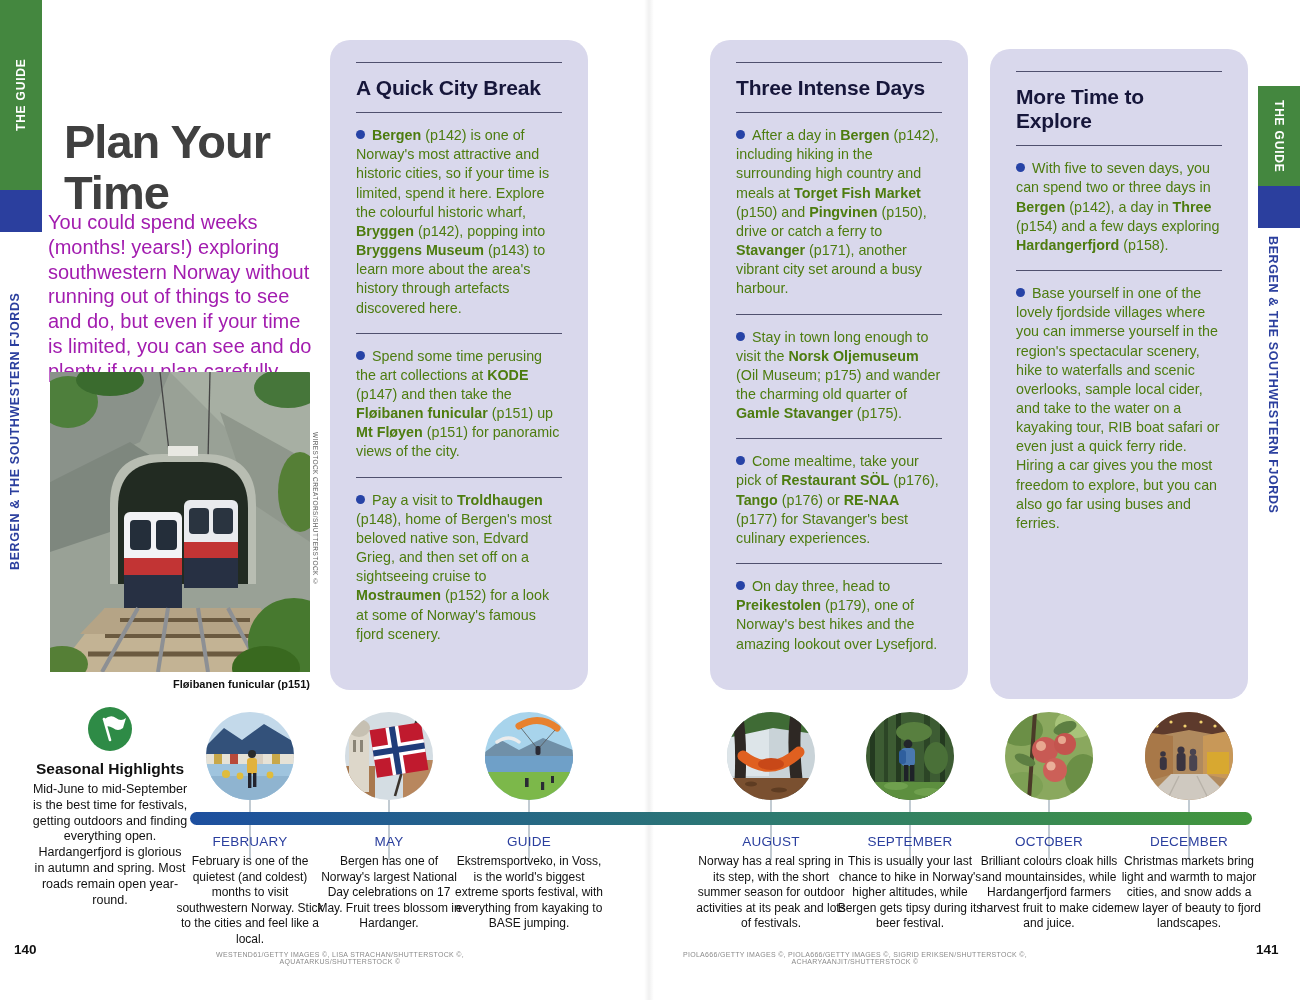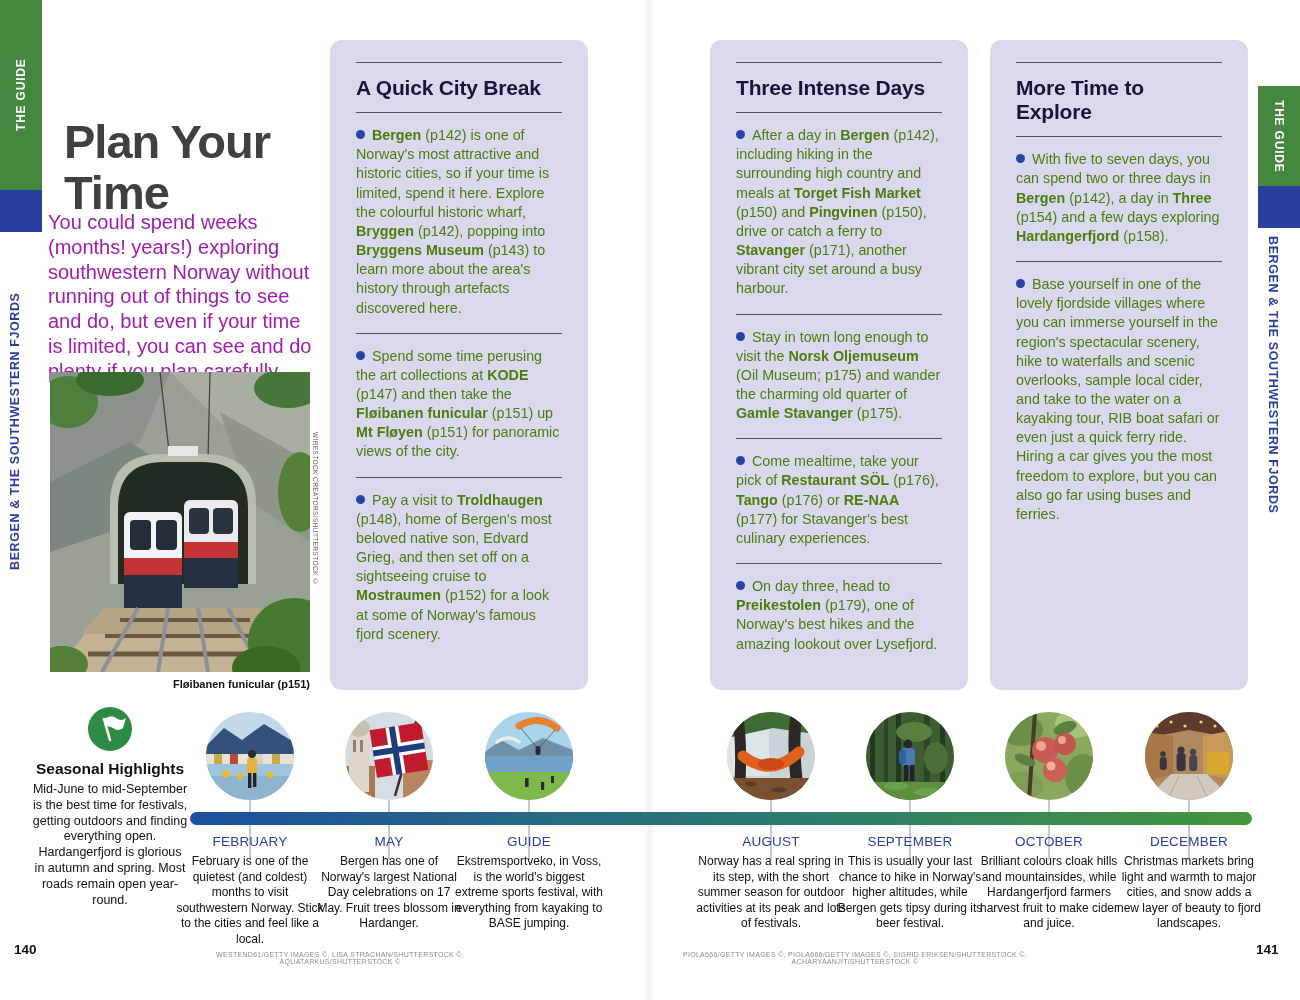--- a/index.html
+++ b/index.html
@@ -16,21 +16,21 @@
   
   .page-title{position:absolute;left:64px;top:86px;width:280px;font-size:47px;line-height:1.08;
               font-weight:700;letter-spacing:-1px;color:#404040;}
   .intro-body{position:absolute;left:48px;top:190px;width:266px;font-size:20px;line-height:1.24;color:#a21caf;}
   .photo-frame{position:absolute;left:50px;top:372px;width:260px;height:300px;overflow:hidden;}
   .photo-caption{position:absolute;left:50px;top:678px;width:260px;text-align:right;
                  font-size:11px;font-weight:bold;color:#111;}
   .photo-credit-v{position:absolute;left:312px;top:432px;height:240px;font-size:6.5px;color:#666;
                   letter-spacing:.4px;}
   
-  .panel{position:absolute;top:40px;width:258px;height:650px;background:#d9d8ec;border-radius:12px;
+  .panel{position:absolute;top:40px;width:258px;height:650px;background:#d9d8ec;border-radius:20px;
          padding:22px 26px 0 26px;box-sizing:border-box;overflow:hidden;}
   .panel h2{margin:13px 0 12px 0;font-size:21px;line-height:1.15;font-weight:bold;color:#16163a;
             letter-spacing:-.2px;}
   .rule{border-top:1px solid #50506e;}
   .bullet{margin:13px 0 15px 0;font-size:14.3px;line-height:1.34;color:#4d7c0f;}
   .bullet b{font-weight:bold;}
   .dot{display:inline-block;width:9px;height:9px;border-radius:50%;background:#2743a6;
        margin-right:7px;transform:translateY(-1px);}
   
   .gutter{position:absolute;left:644px;top:0;width:10px;height:1000px;
@@ -143,21 +143,21 @@
     <div class="rule"></div>
     <div class="bullet"><span class="dot"></span><span><span>After a day in </span><b>Bergen</b><span> (p142), including hiking in the surrounding high country and meals at </span><b>Torget Fish Market</b><span> (p150) and </span><b>Pingvinen</b><span> (p150), drive or catch a ferry to </span><b>Stavanger</b><span> (p171), another vibrant city set around a busy harbour.</span></span></div>
     <div class="rule"></div>
     <div class="bullet"><span class="dot"></span><span><span>Stay in town long enough to visit the </span><b>Norsk Oljemuseum</b><span> (Oil Museum; p175) and wander the charming old quarter of </span><b>Gamle Stavanger</b><span> (p175).</span></span></div>
     <div class="rule"></div>
     <div class="bullet"><span class="dot"></span><span><span>Come mealtime, take your pick of </span><b>Restaurant SÖL</b><span> (p176), </span><b>Tango</b><span> (p176) or </span><b>RE-NAA</b><span> (p177) for Stavanger's best culinary experiences.</span></span></div>
     <div class="rule"></div>
     <div class="bullet"><span class="dot"></span><span><span>On day three, head to </span><b>Preikestolen</b><span> (p179), one of Norway's best hikes and the amazing lookout over Lysefjord.</span></span></div>
   </section>
 
-  <section class="panel" style="left:990px;">
+  <section class="panel" style="left:990px;margin-top:9px;">
     <div class="rule"></div>
     <h2>More Time to Explore</h2>
     <div class="rule"></div>
     <div class="bullet"><span class="dot"></span><span><span>With five to seven days, you can spend two or three days in </span><b>Bergen</b><span> (p142), a day in </span><b>Three</b><span> (p154) and a few days exploring </span><b>Hardangerfjord</b><span> (p158).</span></span></div>
     <div class="rule"></div>
     <div class="bullet"><span class="dot"></span><span><span>Base yourself in one of the lovely fjordside villages where you can immerse yourself in the region's spectacular scenery, hike to waterfalls and scenic overlooks, sample local cider, and take to the water on a kayaking tour, RIB boat safari or even just a quick ferry ride. Hiring a car gives you the most freedom to explore, but you can also go far using buses and ferries.</span></span></div>
   </section>
 
   <div class="seasonal">
     <div class="icon">

